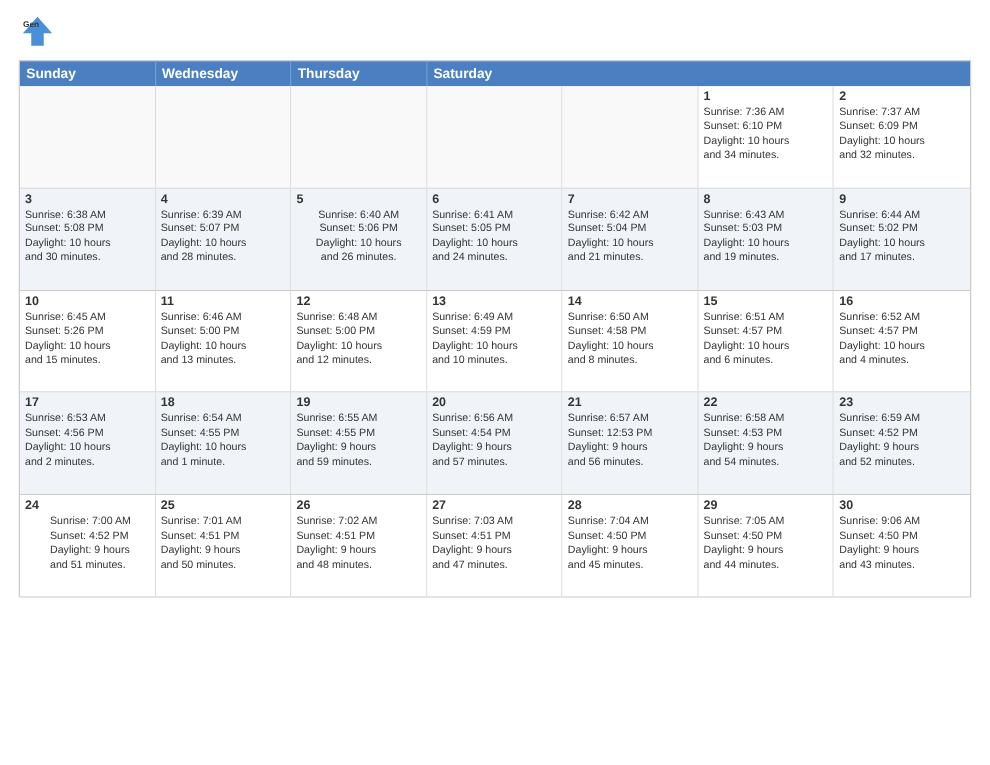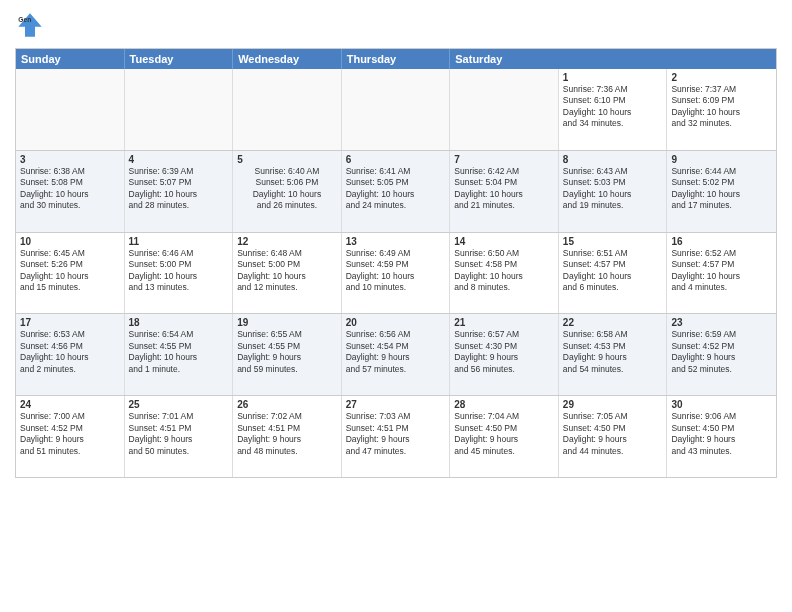--- a/index.html
+++ b/index.html
@@ -126,21 +126,20 @@
     </div>
     <div class="title-block">
       <div class="month-title"></div>
       <div class="subtitle"></div>
     </div>
   </div>
 
   <div class="calendar">
     <div class="cal-header">
     <div class="cal-header-cell">Sunday</div>
-        <div class="cal-header-cell">Tuesday</div>
         <div class="cal-header-cell">Wednesday</div>
         <div class="cal-header-cell">Thursday</div>
         <div class="cal-header-cell">Saturday</div>
       </div>
     <div class="cal-body">
     <div class="cal-row">
           <div class="cal-cell empty"></div>
           <div class="cal-cell empty"></div>
           <div class="cal-cell empty"></div>
           <div class="cal-cell empty"></div>
@@ -287,21 +286,21 @@
           <div class="cal-cell shaded">
             <div class="day-num">20</div>
             <div class="day-info" style="white-space: pre-line;">Sunrise: 6:56 AM
 Sunset: 4:54 PM
 Daylight: 9 hours
 and 57 minutes.</div>
           </div>
           <div class="cal-cell shaded">
             <div class="day-num">21</div>
             <div class="day-info" style="white-space: pre-line;">Sunrise: 6:57 AM
-Sunset: 4:30 PM
+Sunset: 12:53 PM
 Daylight: 9 hours
 and 56 minutes.</div>
           </div>
           <div class="cal-cell shaded">
             <div class="day-num">22</div>
             <div class="day-info" style="white-space: pre-line;">Sunrise: 6:58 AM
 Sunset: 4:53 PM
 Daylight: 9 hours
 and 54 minutes.</div>
           </div>
@@ -309,21 +308,21 @@
             <div class="day-num">23</div>
             <div class="day-info" style="white-space: pre-line;">Sunrise: 6:59 AM
 Sunset: 4:52 PM
 Daylight: 9 hours
 and 52 minutes.</div>
           </div>
         </div>
         <div class="cal-row">
           <div class="cal-cell">
             <div class="day-num">24</div>
-            <div class="day-info" style="white-space: pre-line;">Sunrise: 7:00 AM
+            <div class="day-info" style="white-space: pre-line; margin-left: 20px;">Sunrise: 7:00 AM
 Sunset: 4:52 PM
 Daylight: 9 hours
 and 51 minutes.</div>
           </div>
           <div class="cal-cell">
             <div class="day-num">25</div>
             <div class="day-info" style="white-space: pre-line;">Sunrise: 7:01 AM
 Sunset: 4:51 PM
 Daylight: 9 hours
 and 50 minutes.</div>

